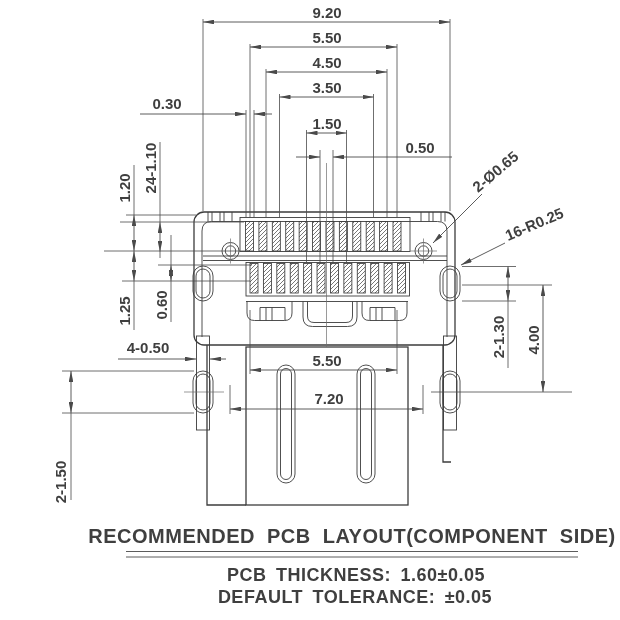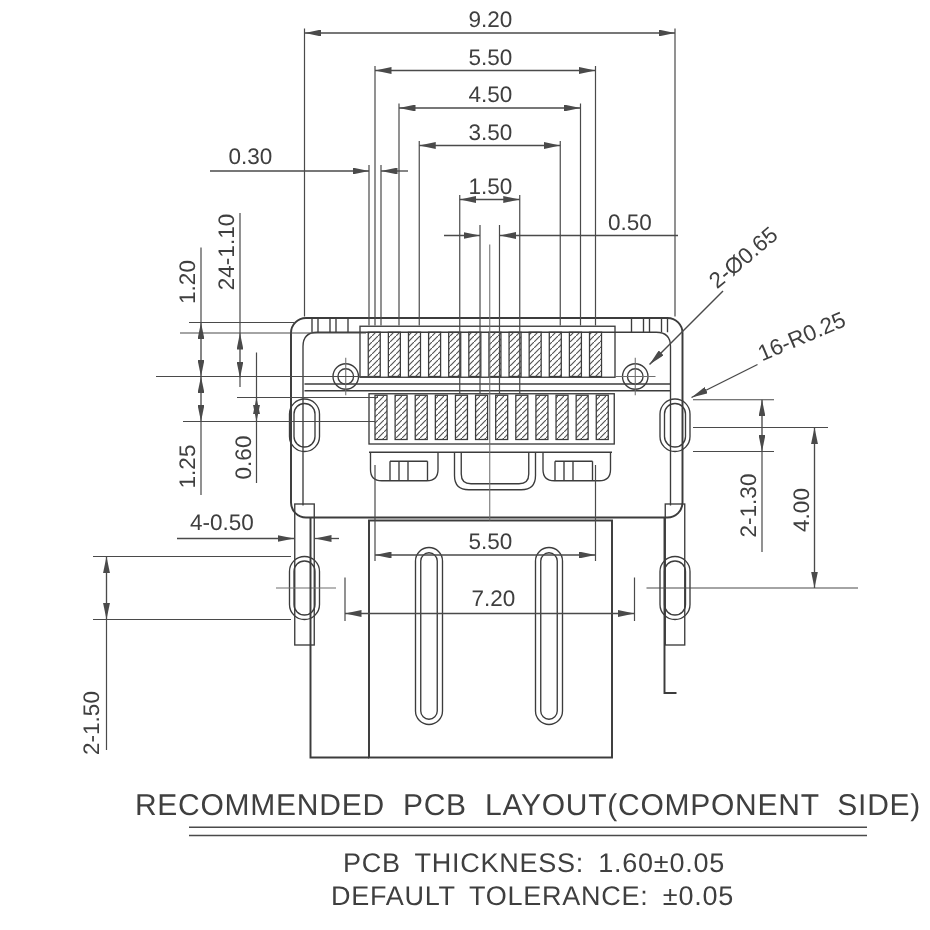--- a/index.html
+++ b/index.html
@@ -1,17 +1,17 @@
 <!DOCTYPE html>
 <html style="--line: #3c3c3c; --dim: #4a4a4a; --text: #3f3f3f; --bg: #ffffff;"><head>
 <meta charset="utf-8">
 <style>
   :root{ --line:#3c3c3c; --dim:#4a4a4a; --text:#3f3f3f; --bg:#ffffff; }
   html,body{margin:0;padding:0;background:var(--bg);}
-  .stage{position:relative;width:570px;height:620px;background:var(--bg);font-family:"Liberation Sans",sans-serif;}
+  .stage{position:relative;width:570px;height:620px;background:var(--bg);font-family:"Liberation Sans",sans-serif;font-weight:bold;}
   svg{position:absolute;left:0;top:0;}
   .b  {fill:none;stroke:var(--line);stroke-width:1.3;}
   .bf {fill:#fff;stroke:var(--line);stroke-width:1.3;}
   .bt {fill:none;stroke:var(--line);stroke-width:.9;}
   .ext{fill:none;stroke:var(--dim);stroke-width:.8;}
   .dl {fill:none;stroke:var(--dim);stroke-width:.9;}
   .cl {fill:none;stroke:#6f6f6f;stroke-width:.7;}
   .pad{fill:url(#hatch);stroke:var(--line);stroke-width:.85;}
   .dim{font-family:"Liberation Sans",sans-serif;font-size:15px;fill:var(--text);}
   .ttl{font-family:"Liberation Sans",sans-serif;font-size:20px;letter-spacing:.5px;word-spacing:6px;fill:var(--text);}

